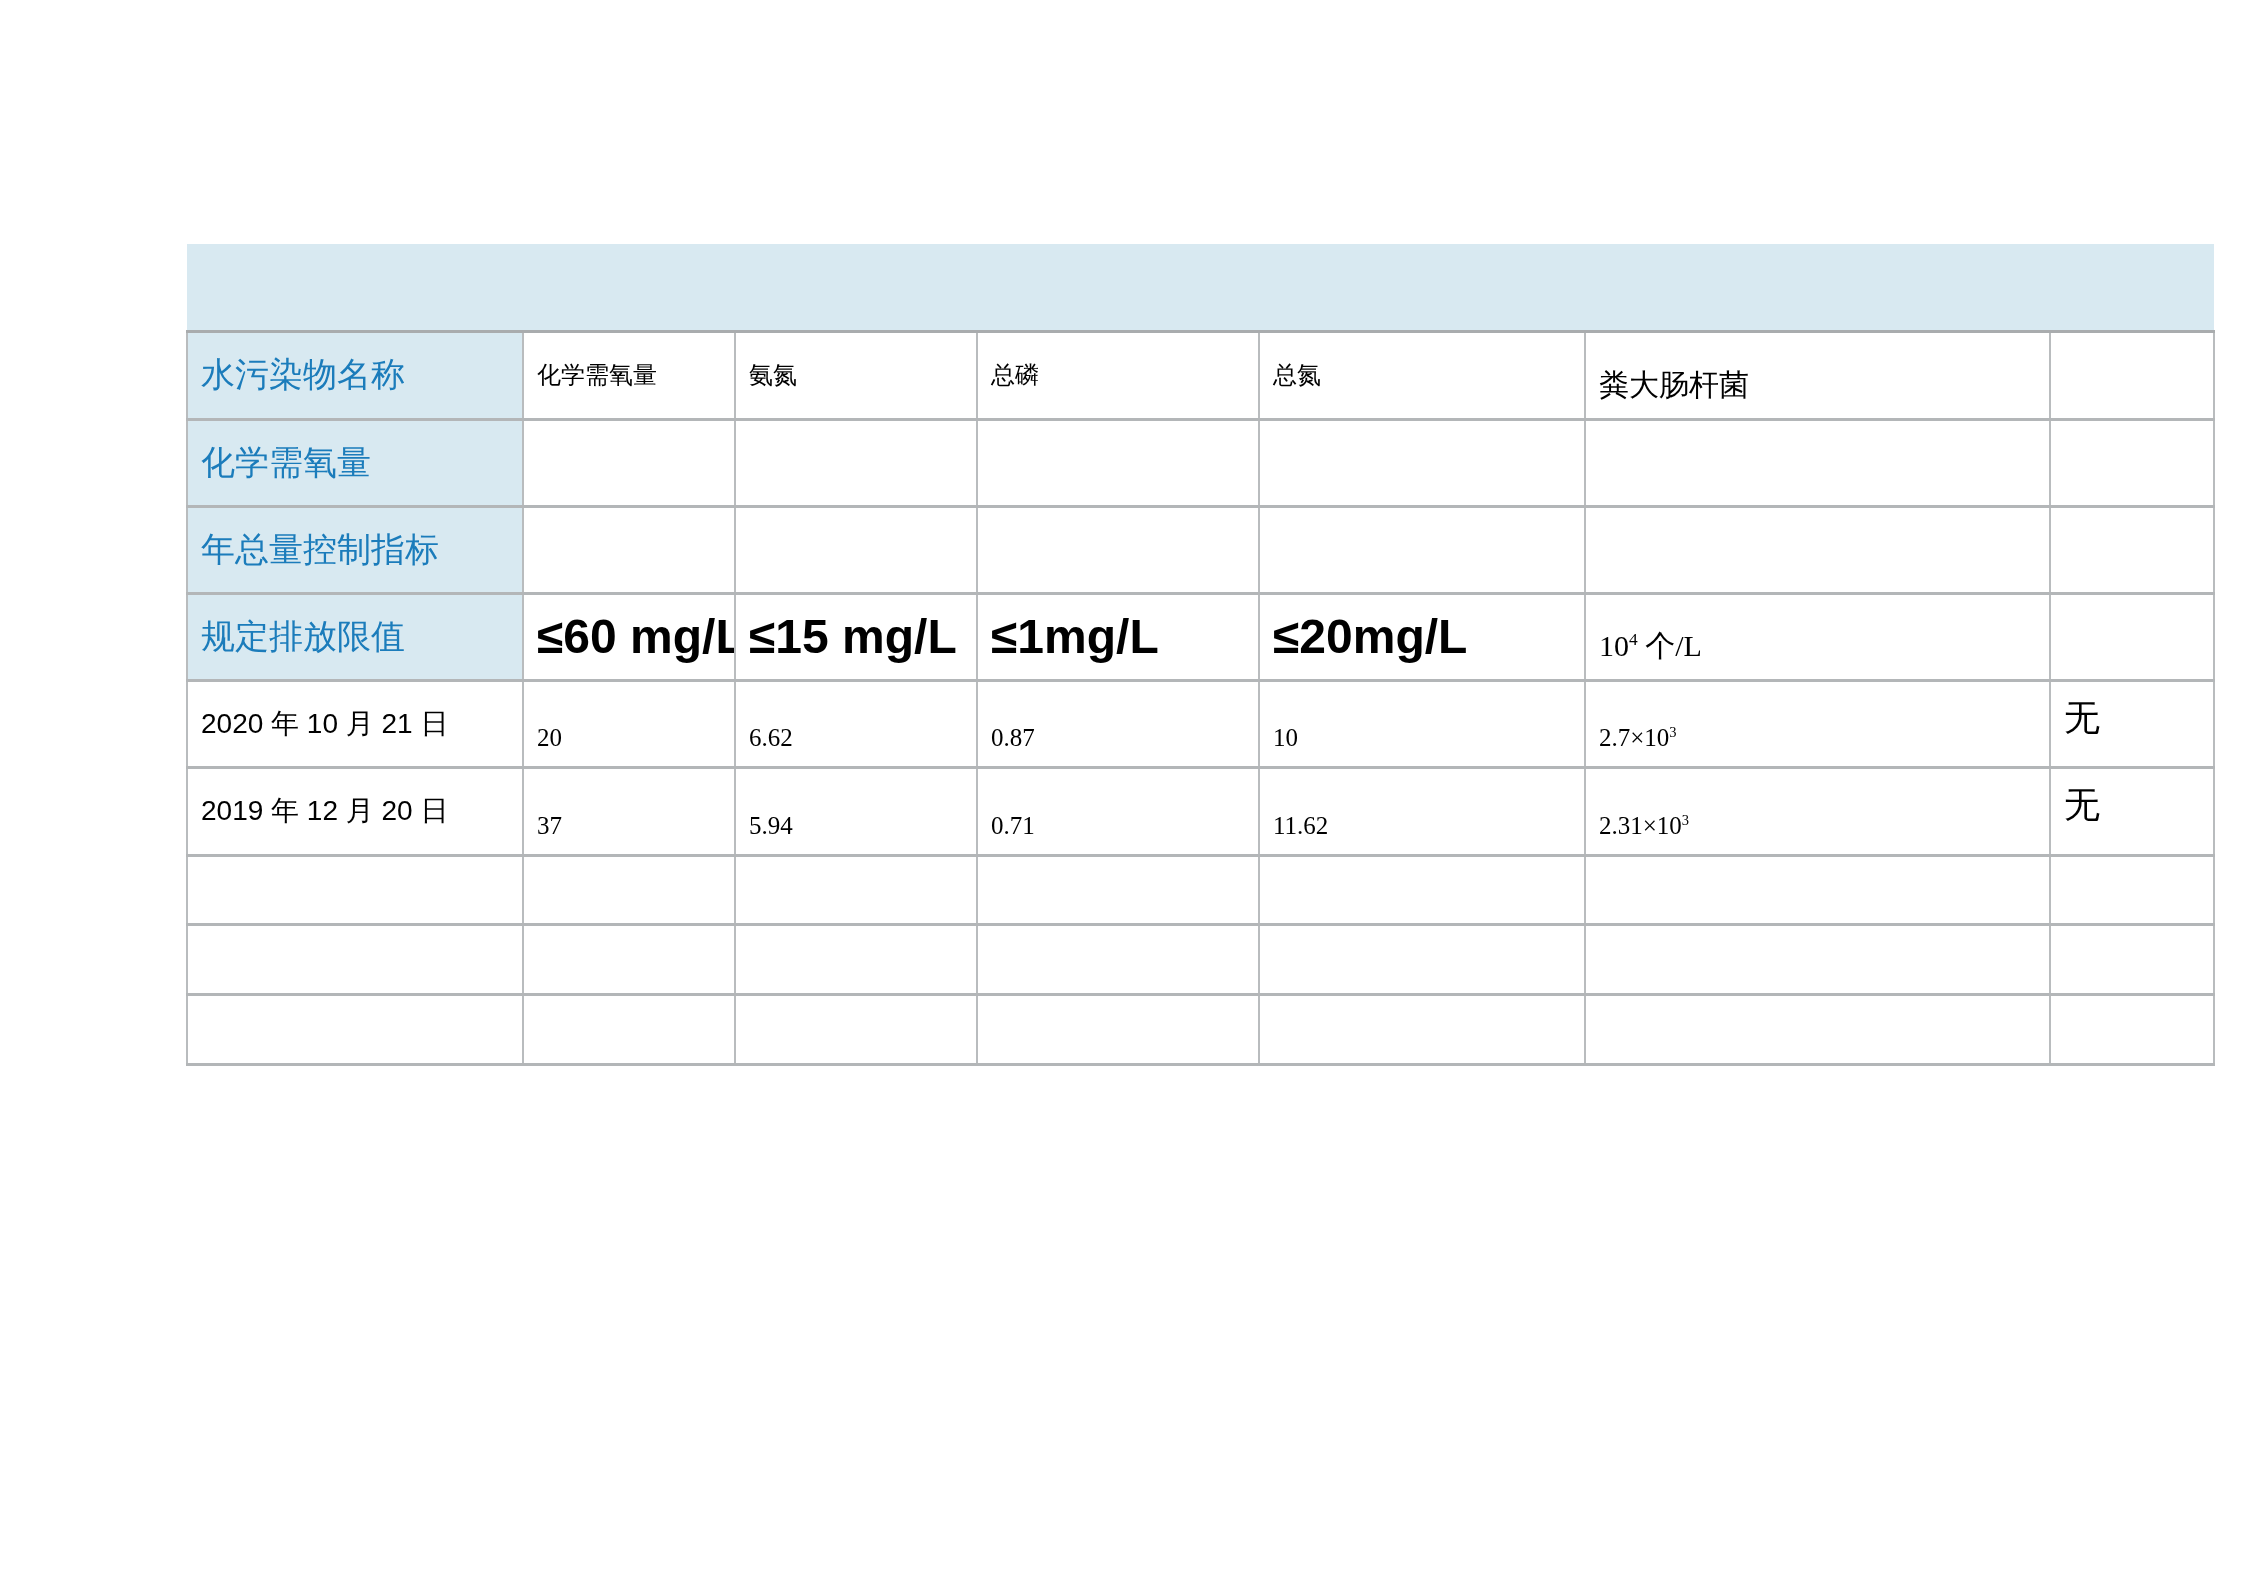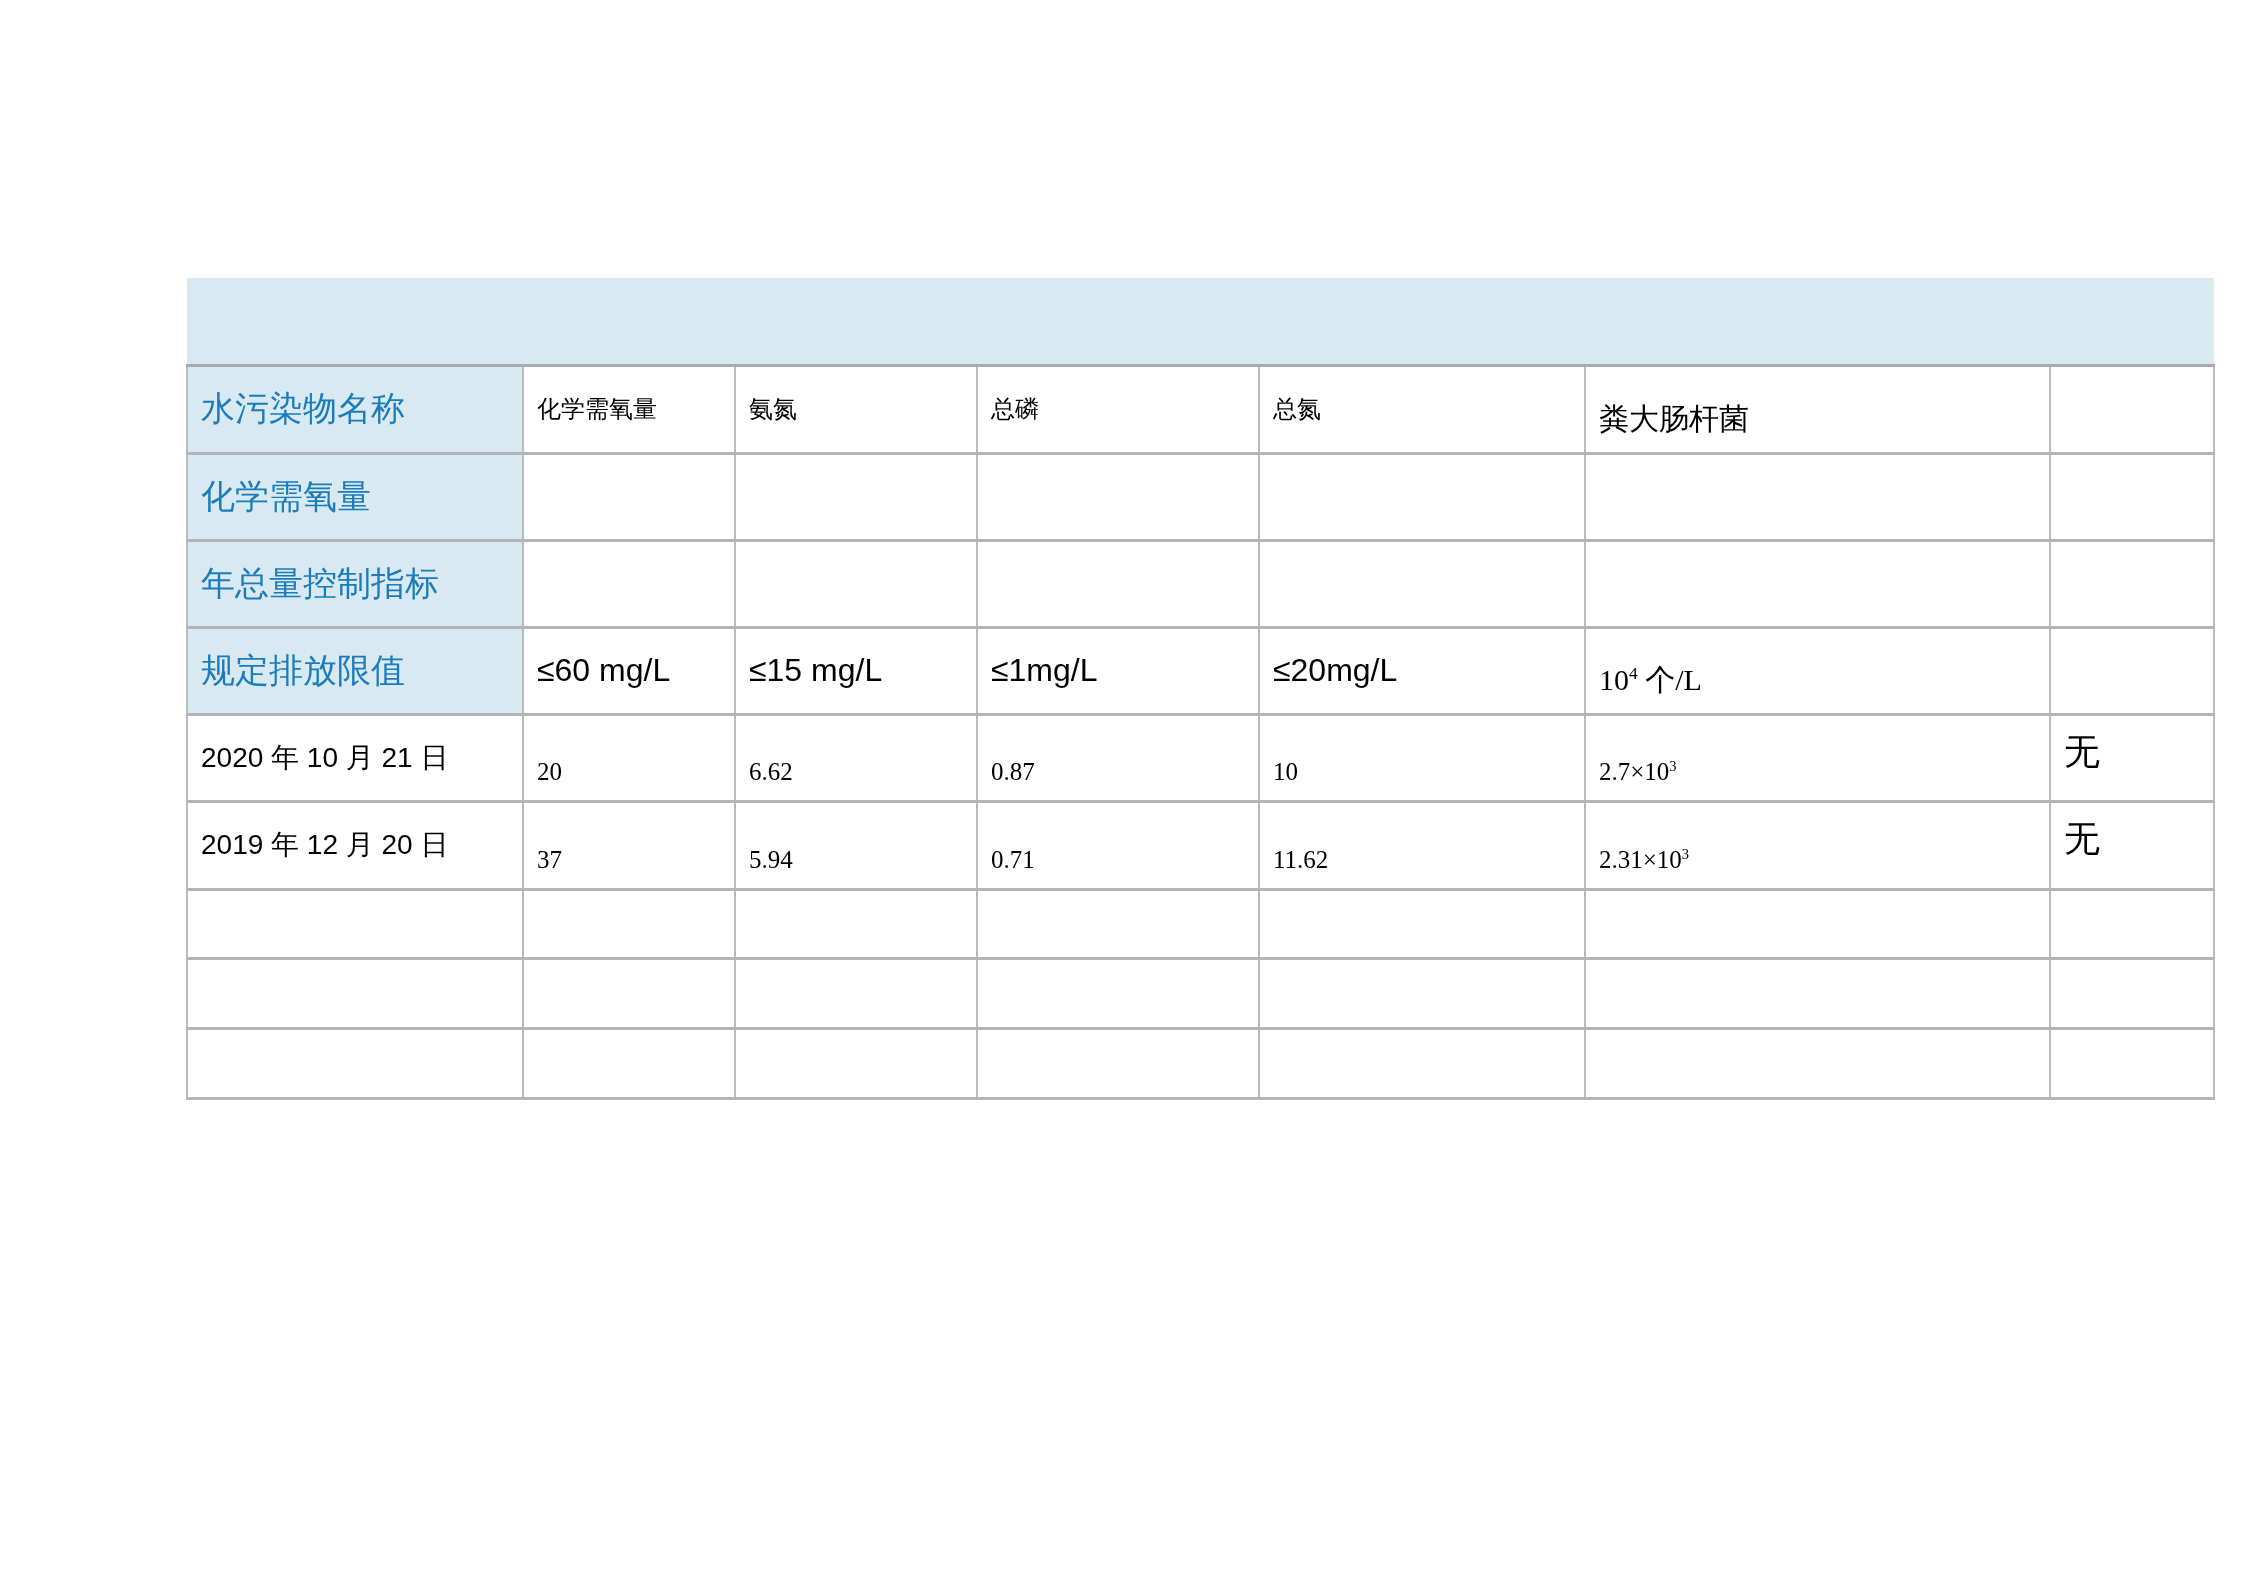--- a/index.html
+++ b/index.html
@@ -14,21 +14,20 @@
   }
   .page { position: relative; width: 2245px; height: 1587px; }
 
   table.report {
     position: absolute;
     left: 186px;
     top: 244px;
     width: 2027px;
     border-collapse: collapse;
     table-layout: fixed;
-    margin-top: 34px;
   }
   td {
     border-left: 2px solid #b9bcbe;
     border-right: 2px solid #b9bcbe;
     border-top: 3px solid #b3b6b8;
     border-bottom: 3px solid #b3b6b8;
     padding: 0 0 0 13px;
     vertical-align: middle;
     overflow: hidden;
     white-space: nowrap;
@@ -38,21 +37,21 @@
     border-bottom: 3px solid #a9acae;
     background: #d8e9f1;
     padding: 0;
   }
   .bluebg { background: #d8e9f1; }
   .bluetext {
     color: #1b7cbb;
     font-size: 34px;
   }
   .hdr { font-size: 24px; }
-  .limit { font-size: 32px; }
+  .limit { font-size: 48px; font-weight: bold; }
   .datecell { font-size: 28px; }
   .serifval {
     font-family: "Liberation Serif", "DejaVu Serif", serif;
     font-size: 25px;
     vertical-align: bottom;
     padding-bottom: 14px;
   }
   .seriflow {
     font-family: "Liberation Serif", "DejaVu Serif", serif;
     font-size: 30px;

